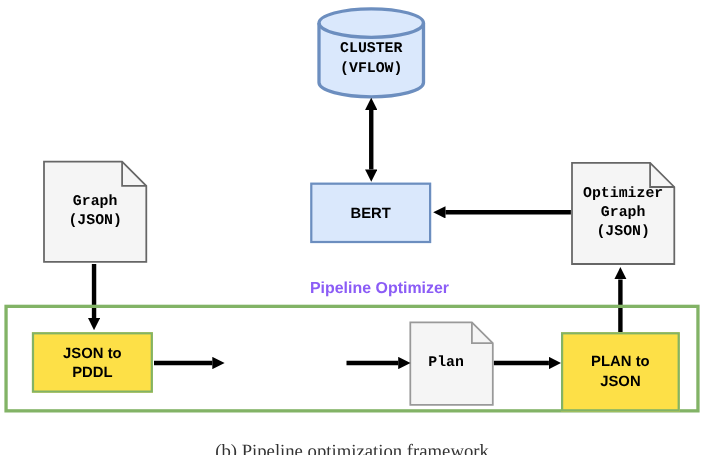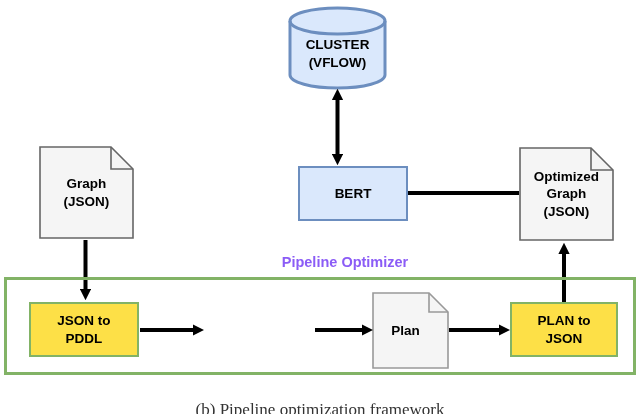--- a/index.html
+++ b/index.html
@@ -25,20 +25,21 @@
     display: flex;
     align-items: center;
     justify-content: center;
     text-align: center;
     font-weight: bold;
     font-size: 13.5px;
     line-height: 1.3;
     color: #000000;
     white-space: pre-line;
     pointer-events: none;
+    font-family: Liberation Mono, monospace;
   }
   .box {
     position: absolute;
     box-sizing: border-box;
     display: flex;
     align-items: center;
     justify-content: center;
     text-align: center;
     font-weight: bold;
     font-size: 13.5px;
@@ -125,30 +126,30 @@
 
   <div id="pipeline-container"></div>
   <div id="pipeline-container-label">Pipeline Optimizer</div>
 
   <div class="node-label" style="left:290px; top:26px; width:95px; height:56px;">CLUSTER
 (VFLOW)</div>
 
   <div class="node-label" style="left:40px; top:147px; width:93px; height:91px;">Graph
 (JSON)</div>
 
-  <div class="node-label" style="left:520px; top:148px; width:93px; height:92px;">Optimized
+  <div class="node-label" style="left:520px; top:148px; width:93px; height:92px;">Optimizer
 Graph
 (JSON)</div>
 
   <div class="node-label" style="left:373px; top:293px; width:65px; height:75px;">Plan</div>
 
-  <div class="box blue" style="left:282px; top:166px; width:110px; height:55px;margin-left:16px;">BERT</div>
+  <div class="box blue" style="left:282px; top:166px; width:110px; height:55px;">BERT</div>
 
   <div class="box green" style="left:29px; top:302px; width:110px; height:55px;">JSON to
 PDDL</div>
 
 
-  <div class="box green" style="left:510px; top:302px; width:108px; height:55px;">PLAN to
+  <div class="box green" style="left:510px; top:302px; width:108px; height:72px;">PLAN to
 JSON</div>
 
   <div id="caption">(b) Pipeline optimization framework</div>
 
 </div>
 
 </body></html>

